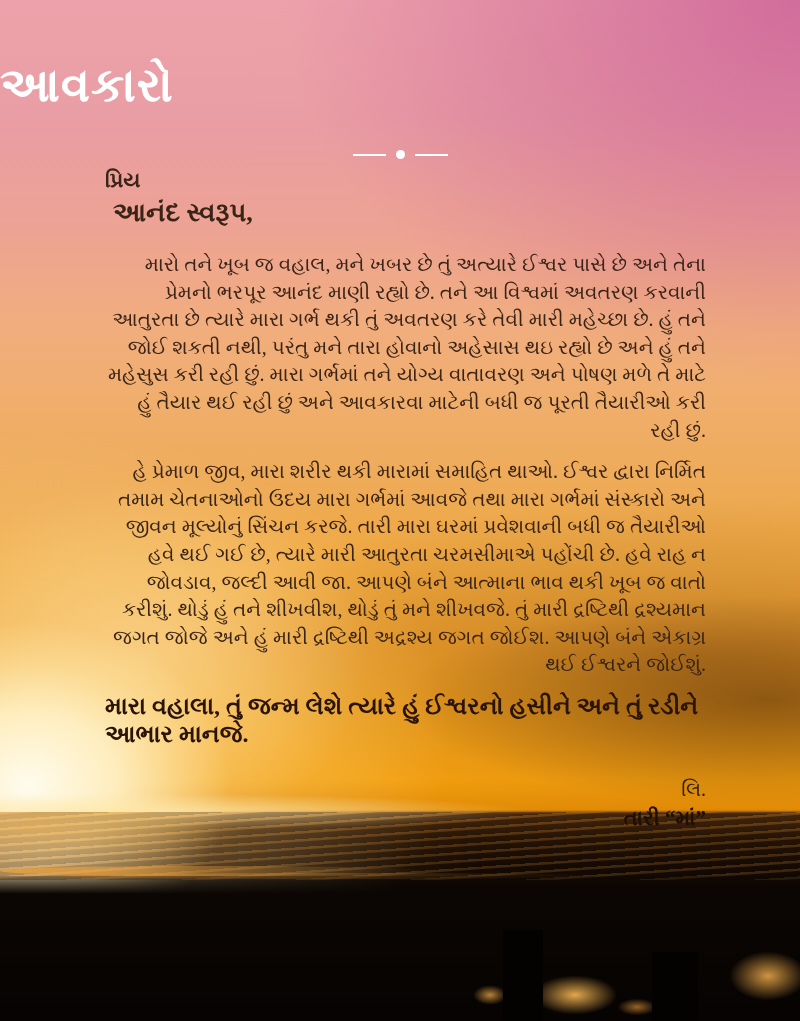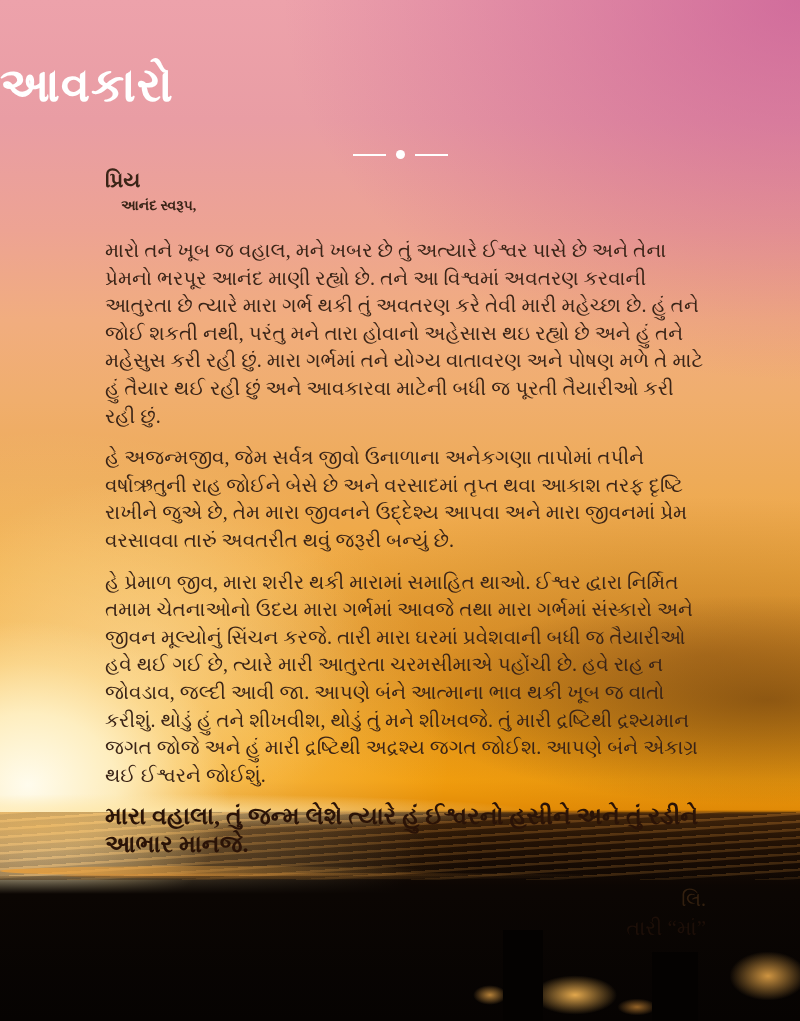--- a/index.html
+++ b/index.html
@@ -61,25 +61,25 @@
     color:#ffffff;font-size:47px;font-weight:700;letter-spacing:1px;margin:0;
   }
   .divider{
     position:absolute;top:150px;left:0;width:100%;
     display:flex;justify-content:center;align-items:center;gap:10px;
   }
   .divider .line{width:33px;height:2px;background:#ffffff;}
   .divider .dot{width:9px;height:9px;border-radius:50%;background:#ffffff;}
   .letter{position:absolute;left:105px;top:168px;width:601px;color:#3a2417;}
   .sal-1{font-size:21px;font-weight:600;margin:0 0 5px;font-family:Liberation Serif, serif;}
-  .sal-2{font-size:14px;font-weight:700;margin:0 16px 23px;}
-  p.body{font-size:20px;line-height:27.6px;margin:0 0 14px;font-weight:400;}
+  .sal-2{font-size:26px;font-weight:700;margin:0 8px 23px;}
+  p.body{font-size:20px;line-height:27.6px;margin:0 0 14px;font-weight:400;text-align:right;}
   p.closing{font-size:24px;line-height:27.6px;font-weight:700;color:#2a1307;margin:0 0 27px;}
   .signoff{text-align:right;font-size:20px;line-height:29px;color:#33200f;}
-  .signoff .sig-3{font-weight:400;font-size:21px;color:#1d0f08;}
+  .signoff .sig-3{font-weight:700;font-size:21px;color:#1d0f08;}
 </style>
 </head>
 <body>
 
 <div class="page">
 
   <div class="sea"></div>
   <div class="sand-streak-1"></div>
   <div class="sand-streak-2"></div>
   <div class="foreground"></div>
@@ -91,21 +91,20 @@
     <span class="line"></span>
     <span class="dot"></span>
     <span class="line"></span>
   </div>
 
   <main class="letter">
     <p class="sal-1">પ્રિય</p>
     <p class="sal-2">આનંદ સ્વરૂપ,</p>
 
     <p class="body">મારો તને ખૂબ જ વહાલ, મને ખબર છે તું અત્યારે ઈશ્વર પાસે છે અને તેના પ્રેમનો ભરપૂર આનંદ માણી રહ્યો છે. તને આ વિશ્વમાં અવતરણ કરવાની આતુરતા છે ત્યારે મારા ગર્ભ થકી તું અવતરણ કરે તેવી મારી મહેચ્છા છે. હું તને જોઈ શકતી નથી, પરંતુ મને તારા હોવાનો અહેસાસ થઇ રહ્યો છે અને હું તને મહેસુસ કરી રહી છું. મારા ગર્ભમાં તને યોગ્ય વાતાવરણ અને પોષણ મળે તે માટે હું તૈયાર થઈ રહી છું અને આવકારવા માટેની બધી જ પૂરતી તૈયારીઓ કરી રહી છું.</p>
-    <p class="body">હે અજન્મજીવ, જેમ સર્વત્ર જીવો ઉનાળાના અનેકગણા તાપોમાં તપીને વર્ષાઋતુની રાહ જોઈને બેસે છે અને વરસાદમાં તૃપ્ત થવા આકાશ તરફ દૃષ્ટિ રાખીને જુએ છે, તેમ મારા જીવનને ઉદ્દેશ્ય આપવા અને મારા જીવનમાં પ્રેમ વરસાવવા તારું અવતરીત થવું જરૂરી બન્યું છે.</p>
     <p class="body">હે પ્રેમાળ જીવ, મારા શરીર થકી મારામાં સમાહિત થાઓ. ઈશ્વર દ્વારા નિર્મિત તમામ ચેતનાઓનો ઉદય મારા ગર્ભમાં આવજે તથા મારા ગર્ભમાં સંસ્કારો અને જીવન મૂલ્યોનું સિંચન કરજે. તારી મારા ઘરમાં પ્રવેશવાની બધી જ તૈયારીઓ હવે થઈ ગઈ છે, ત્યારે મારી આતુરતા ચરમસીમાએ પહોંચી છે. હવે રાહ ન જોવડાવ, જલ્દી આવી જા. આપણે બંને આત્માના ભાવ થકી ખૂબ જ વાતો કરીશું. થોડું હું તને શીખવીશ, થોડું તું મને શીખવજે. તું મારી દ્રષ્ટિથી દ્રશ્યમાન જગત જોજે અને હું મારી દ્રષ્ટિથી અદ્રશ્ય જગત જોઈશ. આપણે બંને એકાગ્ર થઈ ઈશ્વરને જોઈશું.</p>
 
     <p class="closing">મારા વહાલા, તું જન્મ લેશે ત્યારે હું ઈશ્વરનો હસીને અને તું રડીને આભાર માનજે.</p>
 
     <div class="signoff">
       <div class="sig-1">લિ.</div>
       <div class="sig-3">તારી “માં”</div>
     </div>
   </main>
 

